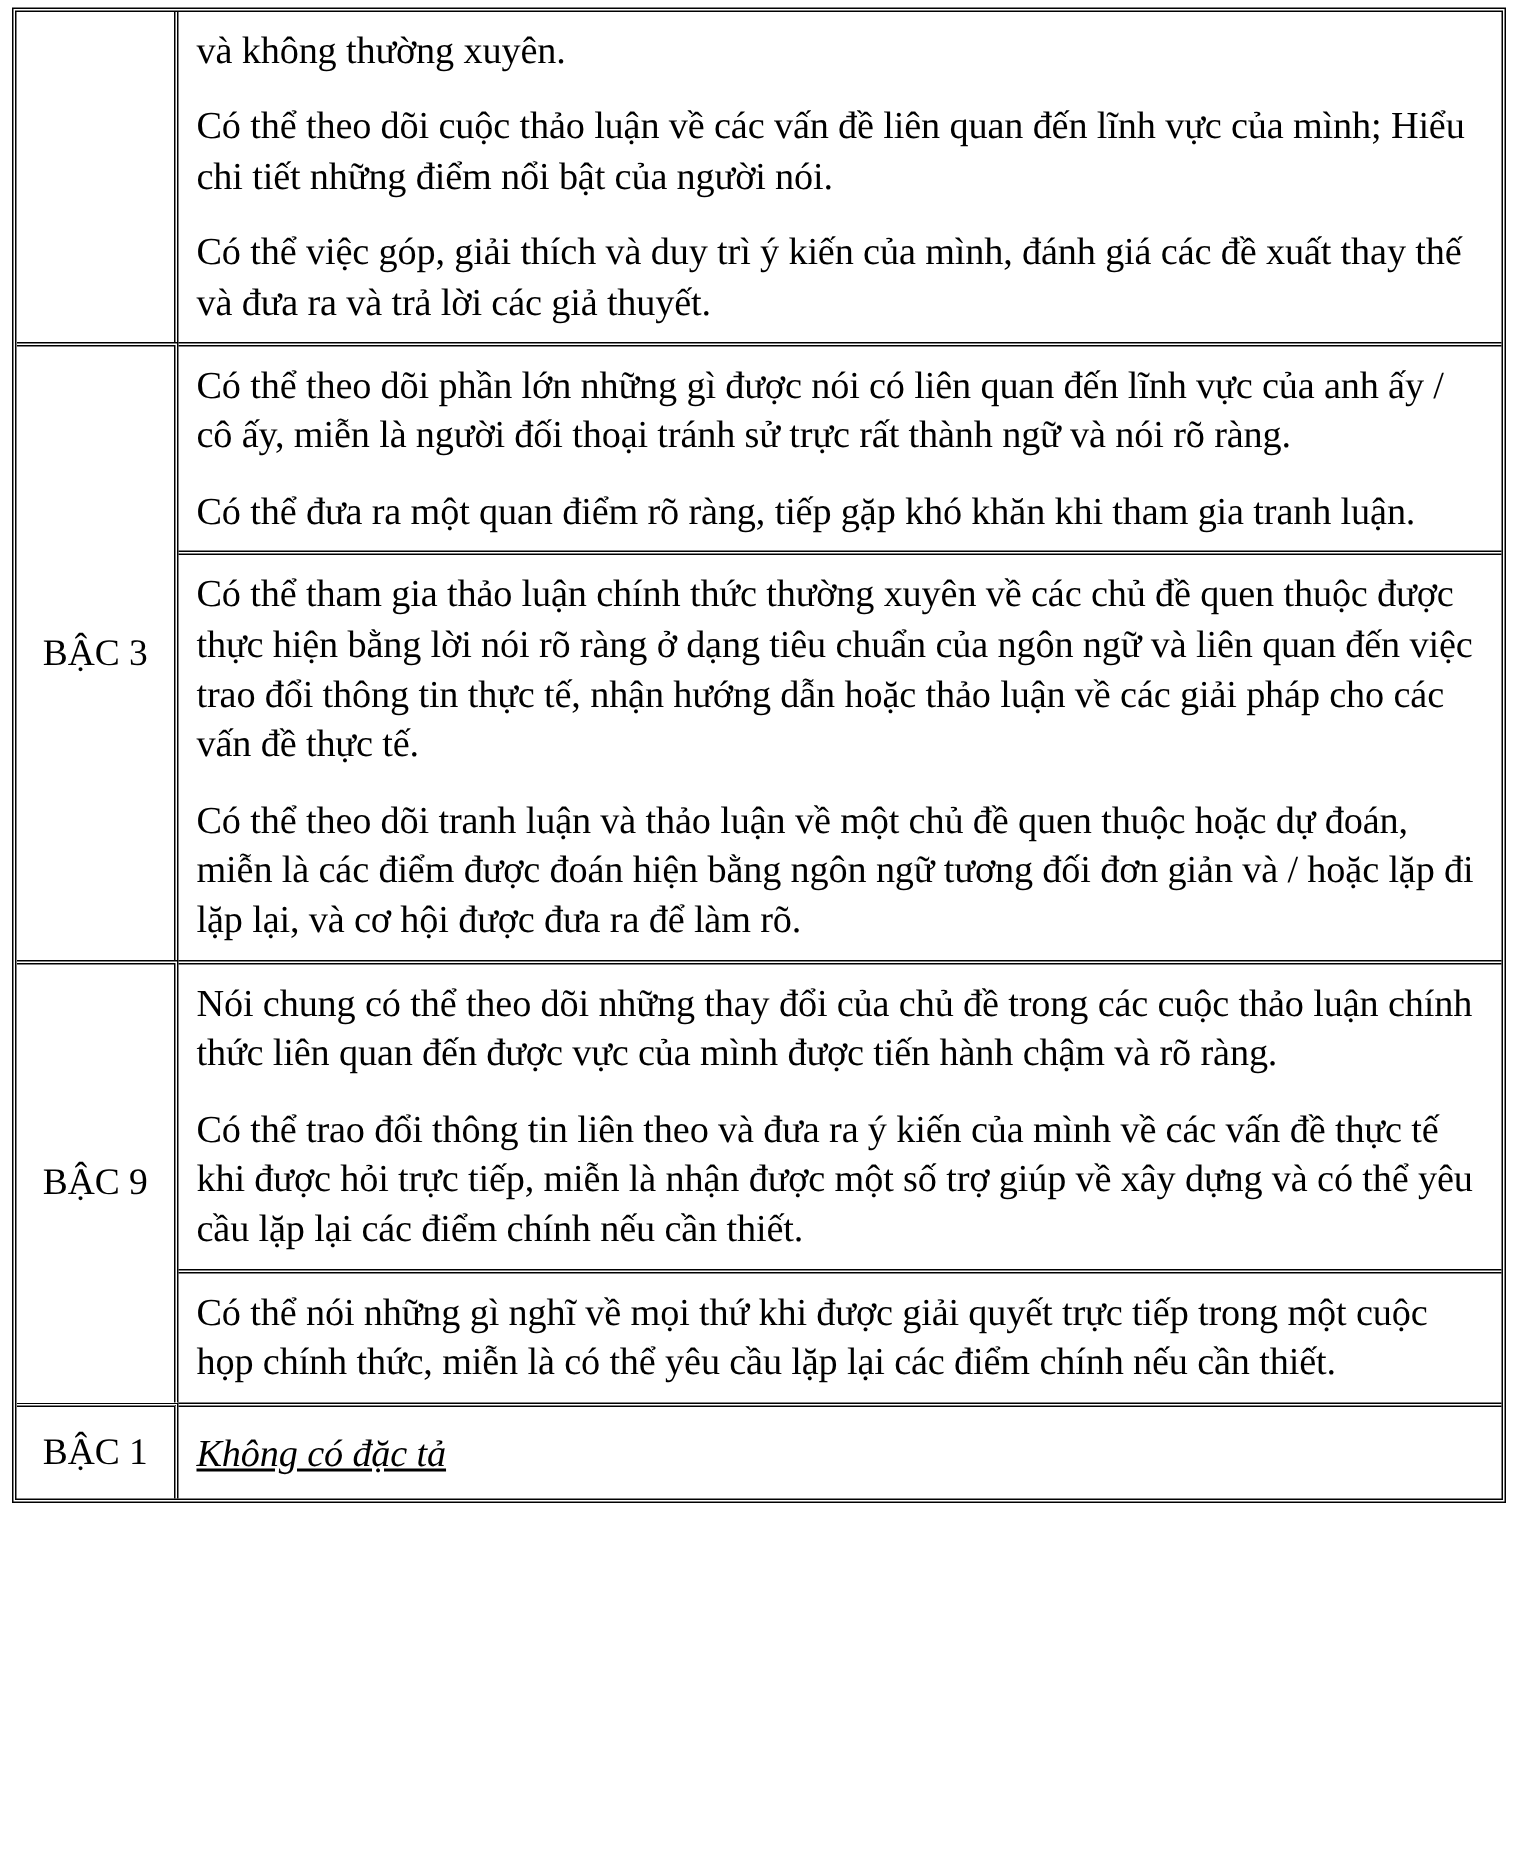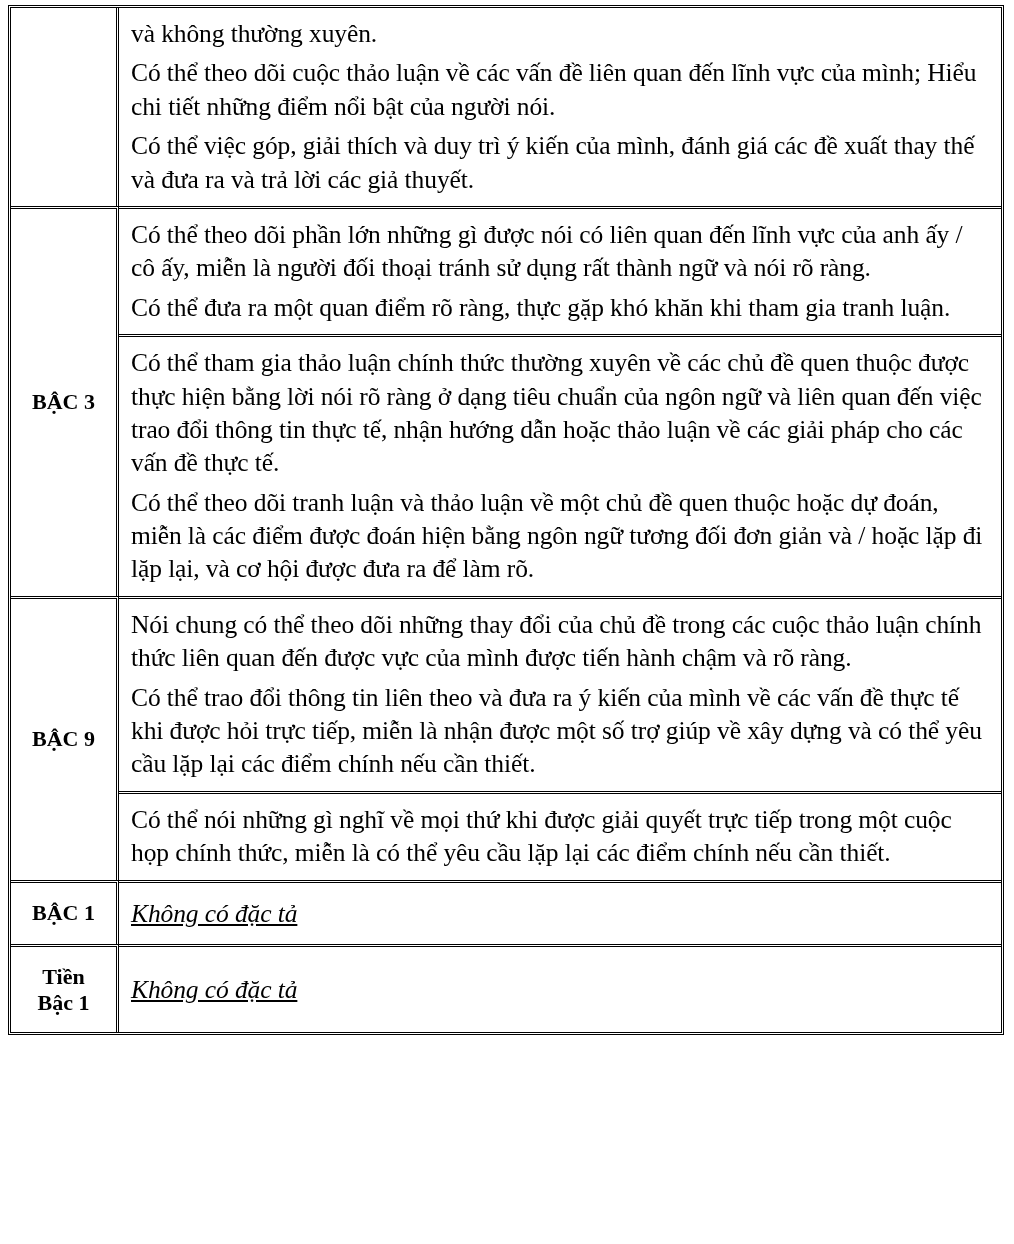--- a/index.html
+++ b/index.html
@@ -37,22 +37,22 @@
   }
 
   col.col-level { width: 108px; }
   col.col-desc  { width: 882px; }
 
   
   td.level-cell {
     border-right: 3px double #000;
     vertical-align: middle;
     text-align: center;
-    font-weight: bold;
-    font-size: 22px;
+    font-weight: normal;
+    font-size: 25px;
     line-height: 1.18;
     padding: 4px 4px;
     white-space: nowrap;
   }
 
   td.desc-cell {
     vertical-align: top;
     padding: 0;
   }
 
@@ -69,21 +69,21 @@
   }
 
   p.para {
     margin: 0 0 0 0;
     font-size: 25.5px;
     line-height: 1.31;
     text-align: left;
     letter-spacing: -0.1px;
   }
   p.para + p.para {
-    margin-top: 6px;
+    margin-top: 17px;
     font-family: Liberation Serif, serif;
   }
 
   p.para.italic {
     font-style: italic;
     text-decoration: underline;
   }
 
   .block.single-line {
     padding-top: 14px;
@@ -122,22 +122,22 @@
       </tr>
 
       <tr class="band-row">
         <td class="level-cell">
           <span class="level-stack">
             <span class="line">BẬC 3</span>
           </span>
         </td>
         <td class="desc-cell">
           <div class="block">
-            <p class="para">Có thể theo dõi phần lớn những gì được nói có liên quan đến lĩnh vực của anh ấy / cô ấy, miễn là người đối thoại tránh sử dụng rất thành ngữ và nói rõ ràng.</p>
-            <p class="para">Có thể đưa ra một quan điểm rõ ràng, thực gặp khó khăn khi tham gia tranh luận.</p>
+            <p class="para">Có thể theo dõi phần lớn những gì được nói có liên quan đến lĩnh vực của anh ấy / cô ấy, miễn là người đối thoại tránh sử trực rất thành ngữ và nói rõ ràng.</p>
+            <p class="para">Có thể đưa ra một quan điểm rõ ràng, tiếp gặp khó khăn khi tham gia tranh luận.</p>
           </div>
           <div class="block">
             <p class="para">Có thể tham gia thảo luận chính thức thường xuyên về các chủ đề quen thuộc được thực hiện bằng lời nói rõ ràng ở dạng tiêu chuẩn của ngôn ngữ và liên quan đến việc trao đổi thông tin thực tế, nhận hướng dẫn hoặc thảo luận về các giải pháp cho các vấn đề thực tế.</p>
             <p class="para">Có thể theo dõi tranh luận và thảo luận về một chủ đề quen thuộc hoặc dự đoán, miễn là các điểm được đoán hiện bằng ngôn ngữ tương đối đơn giản và / hoặc lặp đi lặp lại, và cơ hội được đưa ra để làm rõ.</p>
           </div>
         </td>
       </tr>
 
       <tr class="band-row">
         <td class="level-cell">
@@ -162,30 +162,17 @@
             <span class="line">BẬC 1</span>
           </span>
         </td>
         <td class="desc-cell">
           <div class="block single-line">
             <p class="para italic">Không có đặc tả</p>
           </div>
         </td>
       </tr>
 
-      <tr class="band-row">
-        <td class="level-cell">
-          <span class="level-stack">
-            <span class="line">Tiền</span>
-            <span class="line">Bậc 1</span>
-          </span>
-        </td>
-        <td class="desc-cell">
-          <div class="block tall">
-            <p class="para italic">Không có đặc tả</p>
-          </div>
-        </td>
-      </tr>
 
     </tbody>
   </table>
 
 </div>
 
 </body></html>

